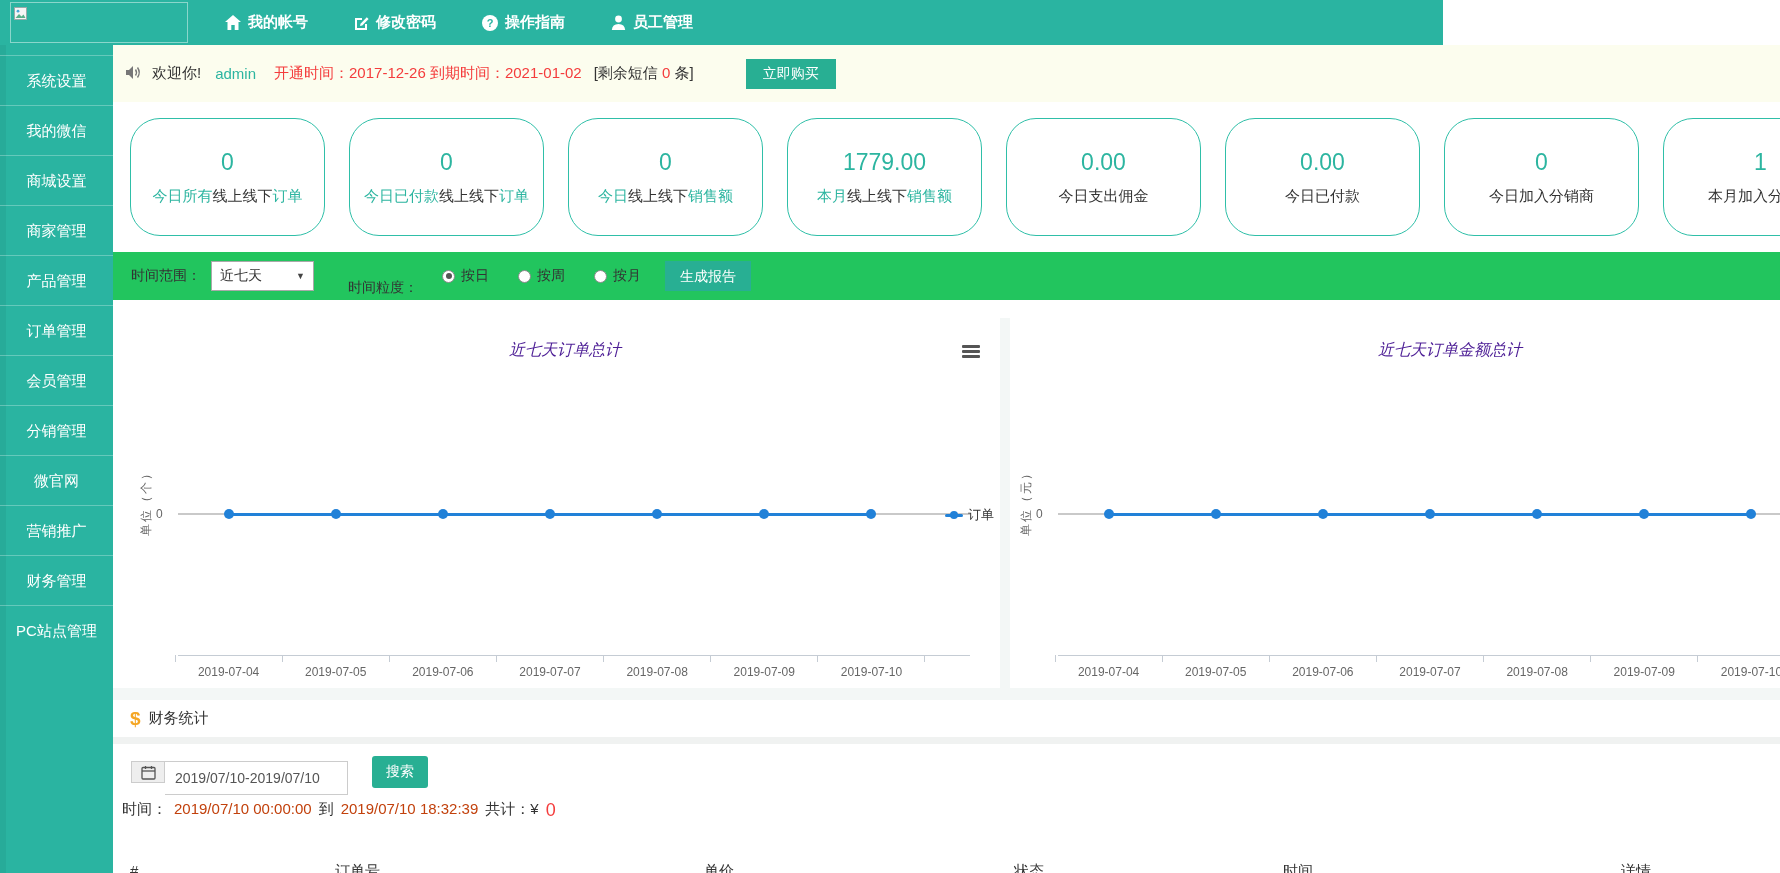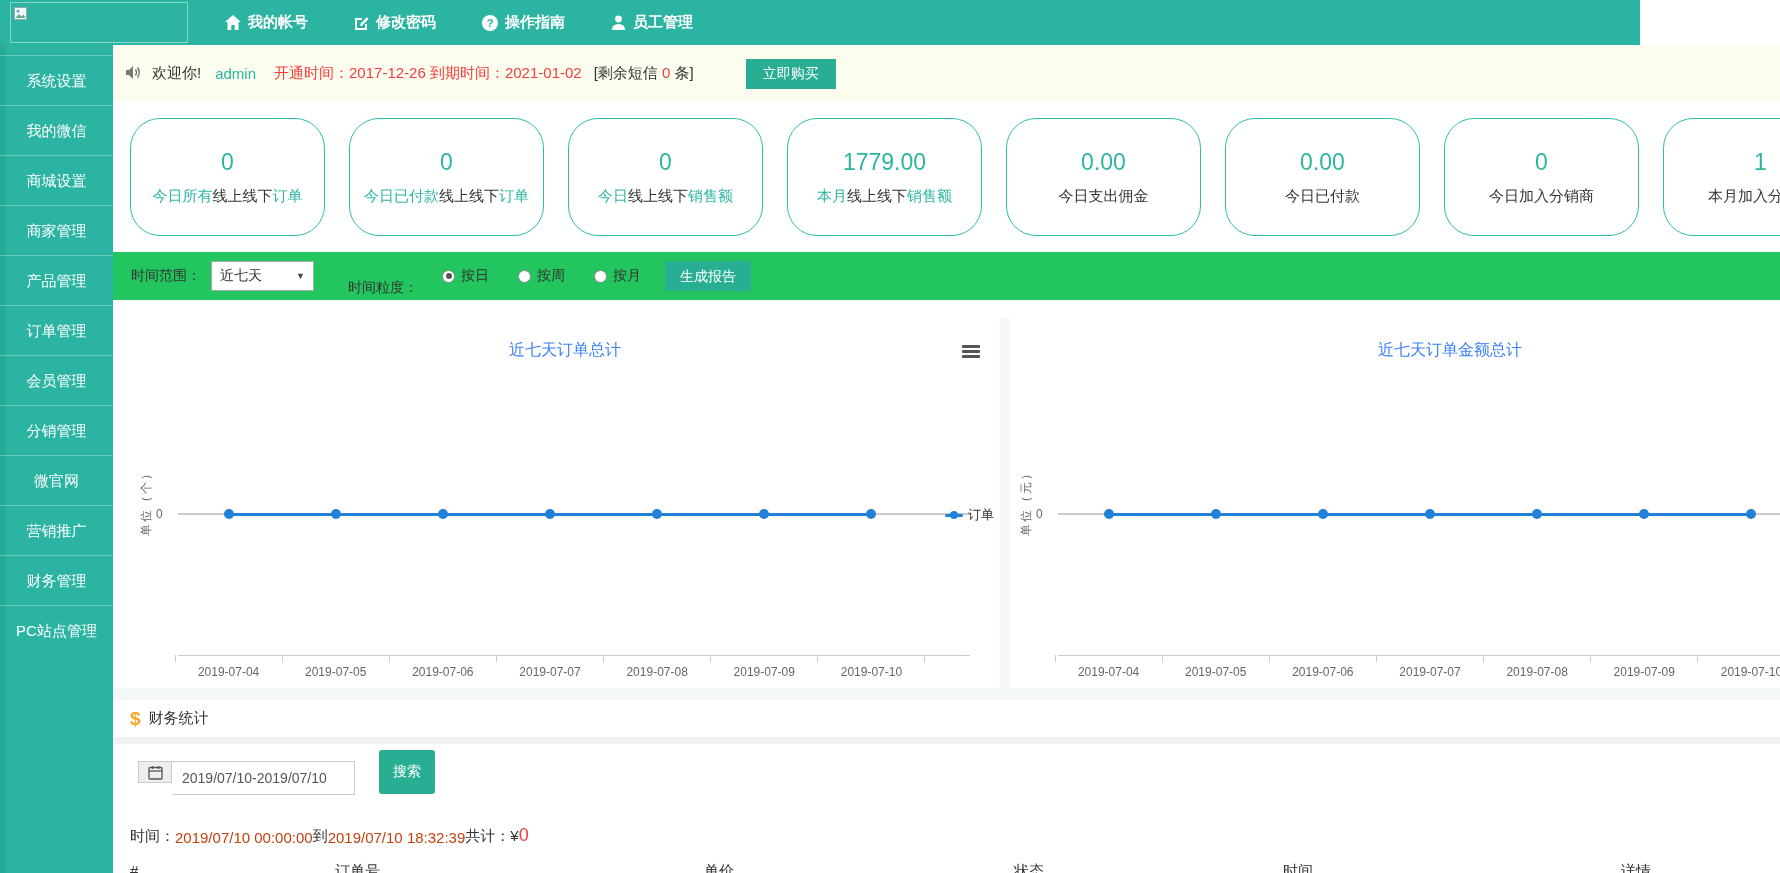--- a/index.html
+++ b/index.html
@@ -2,21 +2,21 @@
 <html><head>
 <meta charset="utf-8">
 <style>
   * { margin:0; padding:0; box-sizing:border-box; }
   html,body { width:1780px; height:873px; }
   body {
     position:relative; overflow:hidden; background:#fff;
     font-family:"Liberation Sans","DejaVu Sans",sans-serif;
   }
   
-  .topbar { position:absolute; top:0; left:0; width:1640px; height:45px; background:#2ab4a1; z-index:5; }
+  .topbar { position:absolute; top:0; left:0; width:1443px; height:45px; background:#2ab4a1; z-index:5; }
   .logo-box { position:absolute; left:10px; top:2px; width:178px; height:41px; border:1px solid rgba(255,255,255,.45); }
   .broken-img { position:absolute; left:3px; top:3px; }
   .topnav { position:absolute; left:225px; top:0; height:45px; display:flex; gap:46px; align-items:center; }
   .nav-item { display:flex; align-items:center; gap:7px; color:#fff; font-size:15px; font-weight:bold; cursor:pointer; white-space:nowrap; }
   .nav-item svg { display:block; }
   
   .sidebar { position:absolute; left:0; top:45px; width:113px; bottom:0; background:#2ab4a1; padding-top:10px; box-shadow:inset 6px 0 0 rgba(0,60,50,.07); z-index:4; }
   .side-item { height:50px; line-height:50px; text-align:center; color:#fff; font-size:15px; border-top:1px solid rgba(255,255,255,.28); cursor:pointer; }
   
   .main { position:absolute; left:113px; top:45px; width:1667px; bottom:0; background:#fff; }
@@ -42,21 +42,21 @@
   .radio-group { display:flex; gap:29px; margin-left:24px; }
   .radio { display:flex; align-items:center; gap:6px; cursor:pointer; }
   .radio-circle { width:13px; height:13px; border-radius:50%; border:1px solid #8a8a8a; background:#fff; position:relative; }
   .radio.checked .radio-circle::after { content:""; position:absolute; left:2.5px; top:2.5px; right:2.5px; bottom:2.5px; border-radius:50%; background:#555; }
   .report-btn { margin-left:24px; background:#28af93; color:#fff; border:none; height:30px; line-height:30px; padding:0 15px; font-size:14px; cursor:pointer; }
   .white-gap { height:18px; background:#fff; }
   
   .charts-row { height:370px; display:flex; padding-left:17px; }
   .chart-panel { position:relative; flex:0 0 auto; height:370px; background:#fff; }
   .chart-divider { flex:0 0 10px; height:370px; background:#f3f7f6; }
-  .chart-title { position:absolute; top:22px; left:0; right:0; text-align:center; font-size:16px; color:#3b82f6; }
+  .chart-title { position:absolute; top:22px; left:0; right:0; text-align:center; font-size:16px; color:#4c1d95;font-style:italic; }
   .chart-menu { position:absolute; top:27px; right:20px; width:18px; cursor:pointer; }
   .chart-menu i { display:block; height:2.5px; background:#555; border-radius:1px; margin-bottom:2.5px; }
   .y-label { position:absolute; left:8px; top:148px; writing-mode:vertical-rl; text-orientation:sideways; transform:rotate(180deg); font-size:12px; color:#666; letter-spacing:2px; }
   .y-tick { position:absolute; left:26px; top:196px; transform:translateY(-50%); font-size:12px; color:#666; }
   .base-line { position:absolute; left:48px; width:792px; top:195px; height:2px; background:#c9c9c9; }
   .data-line { position:absolute; top:194.5px; height:3px; border-radius:2px; }
   .dot { position:absolute; width:10px; height:10px; border-radius:50%; top:191px; }
   .x-axis { position:absolute; left:48px; width:792px; top:337px; height:1px; background:#c5ccd4; }
   .ticks { position:absolute; left:45px; width:750px; top:337px; height:7px; display:flex; border-right:1px solid #c5ccd4; }
   .ticks i { flex:1; border-left:1px solid #c5ccd4; }
@@ -68,25 +68,25 @@
   .lg-text { font-size:13px; color:#333; }
   .strip { height:12px; background:#f3f7f6; }
   
   .fin-header { height:37px; display:flex; align-items:center; padding-left:17px; gap:8px; background:#fff; }
   .dollar { color:#f5a623; font-size:19px; font-weight:bold; }
   .fin-title { font-size:15px; color:#333; }
   .strip2 { height:7px; background:#f0f2f1; }
   .tabs-row { height:56px; display:flex; align-items:center; padding-left:17px; background:#fff; }
   .tab { font-size:15px; color:#333; margin-right:28px; padding:9px 2px 7px; border-bottom:2px solid transparent; cursor:pointer; }
   .tab.active { color:#2cb5a0; border-bottom-color:#2cb5a0; }
-  .date-group { display:flex; margin-left:8px; height:22px; }
+  .date-group { display:flex; margin-left:1px; height:22px; }
   .cal-addon { width:34px; background:#eee; border:1px solid #ccc; display:flex; align-items:center; justify-content:center; cursor:pointer; }
   .date-input { width:183px; height:34px; border:1px solid #ccc; border-left:none; font-size:14px; color:#555; padding:0 10px; outline:none; background:#fff; font-family:inherit; }
-  .search-btn { margin-left:24px; background:#28af93; color:#fff; border:none; height:44px; padding:0 14px; font-size:14px; border-radius:3px; cursor:pointer; }
-  .time-row { height:46px; display:flex; align-items:flex-end; padding-left:17px; font-size:15px; color:#333; }
+  .search-btn { margin-left:24px; background:#28af93; color:#fff; border:none; height:32px; padding:0 14px; font-size:14px; border-radius:3px; cursor:pointer; }
+  .time-row { height:46px; display:flex; align-items:flex-start; padding-left:9px; font-size:15px; color:#333; gap:7px; }
   .time-row .red { color:#c2410c; }
   .total-val { color:#f43c3c; font-size:18px; }
   
   .table-header { position:relative; margin-top:14px; height:28px; font-size:15px; color:#333; background:#fff; }
   .table-header span { position:absolute; top:2px; white-space:nowrap; }
   .table-header span:nth-child(1){ left:17px; }
   .table-header span:nth-child(2){ left:222px; }
   .table-header span:nth-child(3){ left:591px; }
   .table-header span:nth-child(4){ left:901px; }
   .table-header span:nth-child(5){ left:1170px; }

